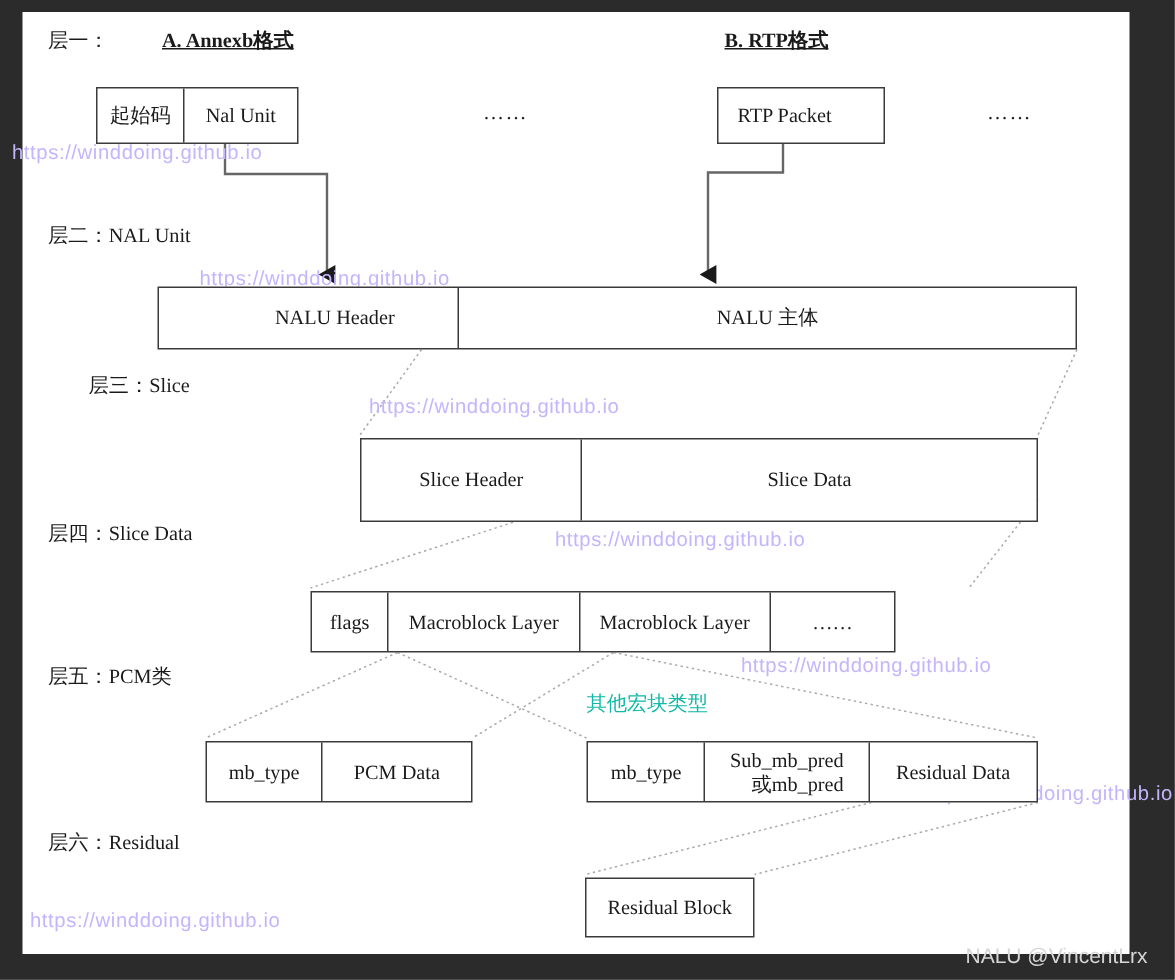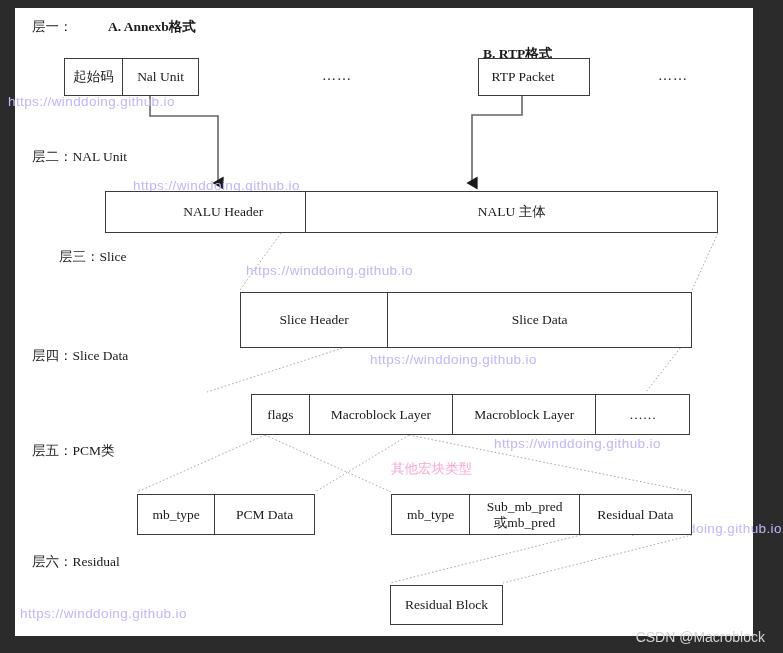--- a/index.html
+++ b/index.html
@@ -51,26 +51,27 @@
     color: #1a1a1a;
     white-space: nowrap;
   }
   .heading {
     position: absolute;
     font-family: "Liberation Serif", "DejaVu Serif", serif;
     font-size: 13.5px;
     font-weight: bold;
     color: #1a1a1a;
     white-space: nowrap;
+    text-decoration: underline;
   }
   .note {
     position: absolute;
     font-family: "Liberation Serif", "DejaVu Serif", serif;
     font-size: 13.5px;
-    color: #f9a8d4;
+    color: #14b8a6;
     white-space: nowrap;
   }
   .dots {
     position: absolute;
     font-family: "Liberation Serif", "DejaVu Serif", serif;
     font-size: 14px;
     color: #1a1a1a;
     letter-spacing: 1px;
     white-space: nowrap;
   }
@@ -80,21 +81,21 @@
     border: 1.2px solid #3b3b3b;
     background: #ffffff;
   }
   .cell {
     display: flex;
     align-items: center;
     justify-content: center;
     font-family: "Liberation Serif", "DejaVu Serif", serif;
     font-size: 13.5px;
     color: #1a1a1a;
-    text-align: center;
+    text-align: right;
     line-height: 1.15;
     border-right: 1.2px solid #3b3b3b;
     background: transparent;
     white-space: pre-line;
   }
   .cell:last-child { border-right: none; }
 </style>
 </head>
 <body>
 
@@ -137,21 +138,21 @@
   <div class="wm" style="left:20px; top:606px;">https://winddoing.github.io</div>
 
   <div class="layer-label" style="left:32px; top:18px;">层一：</div>
   <div class="layer-label" style="left:32px; top:148px;">层二：NAL Unit</div>
   <div class="layer-label" style="left:32px; top:248px;margin-left:27px;">层三：Slice</div>
   <div class="layer-label" style="left:32px; top:347px;">层四：Slice Data</div>
   <div class="layer-label" style="left:32px; top:442px;">层五：PCM类</div>
   <div class="layer-label" style="left:32px; top:553px;">层六：Residual</div>
 
   <div class="heading" style="left:108px; top:18px;">A. Annexb格式</div>
-  <div class="heading" style="left:483px; top:18px;margin-top:27px;">B. RTP格式</div>
+  <div class="heading" style="left:483px; top:18px;">B. RTP格式</div>
   <div class="note" style="left:391px; top:460px;">其他宏块类型</div>
 
   <div class="dots" style="left:322px; top:68px;">……</div>
   <div class="dots" style="left:658px; top:68px;">……</div>
 
   <div class="row" style="left:64px; top:58px; width:135px; height:38px;">
     <div class="cell" style="width:59px;">起始码</div>
     <div class="cell" style="width:76px;">Nal Unit</div>
   </div>
 
@@ -162,21 +163,21 @@
   <div class="row" style="left:105px; top:191px; width:613px; height:42px;padding-left:35px;">
     <div class="cell" style="width:176px;">NALU Header</div>
     <div class="cell" style="width:437px;">NALU 主体</div>
   </div>
 
   <div class="row" style="left:240px; top:292px; width:452px; height:56px;">
     <div class="cell" style="width:148px;">Slice Header</div>
     <div class="cell" style="width:304px;">Slice Data</div>
   </div>
 
-  <div class="row" style="left:207px; top:394px; width:439px; height:41px;margin-left:44px;">
+  <div class="row" style="left:207px; top:394px; width:390px; height:41px;">
     <div class="cell" style="width:58px;">flags</div>
     <div class="cell" style="width:144px;">Macroblock Layer</div>
     <div class="cell" style="width:144px;">Macroblock Layer</div>
     <div class="cell" style="width:93px;">……</div>
   </div>
 
   <div class="row" style="left:137px; top:494px; width:178px; height:41px;">
     <div class="cell" style="width:78px;">mb_type</div>
     <div class="cell" style="width:100px;">PCM Data</div>
   </div>
@@ -185,14 +186,14 @@
     <div class="cell" style="width:79px;">mb_type</div>
     <div class="cell" style="width:110px;">Sub_mb_pred
 或mb_pred</div>
     <div class="cell" style="width:112px;">Residual Data</div>
   </div>
 
   <div class="row" style="left:390px; top:585px; width:113px; height:40px;">
     <div class="cell" style="width:113px;">Residual Block</div>
   </div>
 
-  <div class="credit">CSDN @Macroblock</div>
+  <div class="credit">NALU @VincentLrx</div>
 </div>
 
 </body></html>

